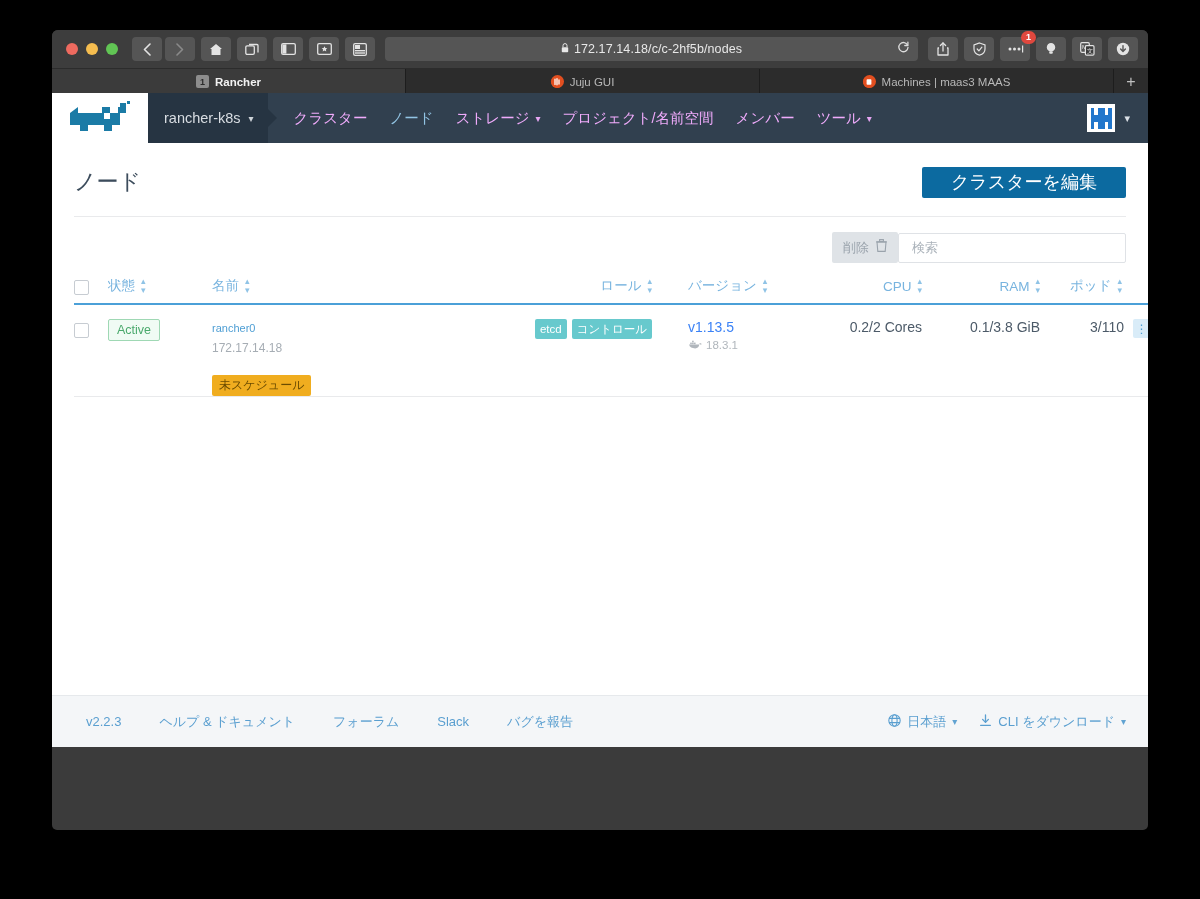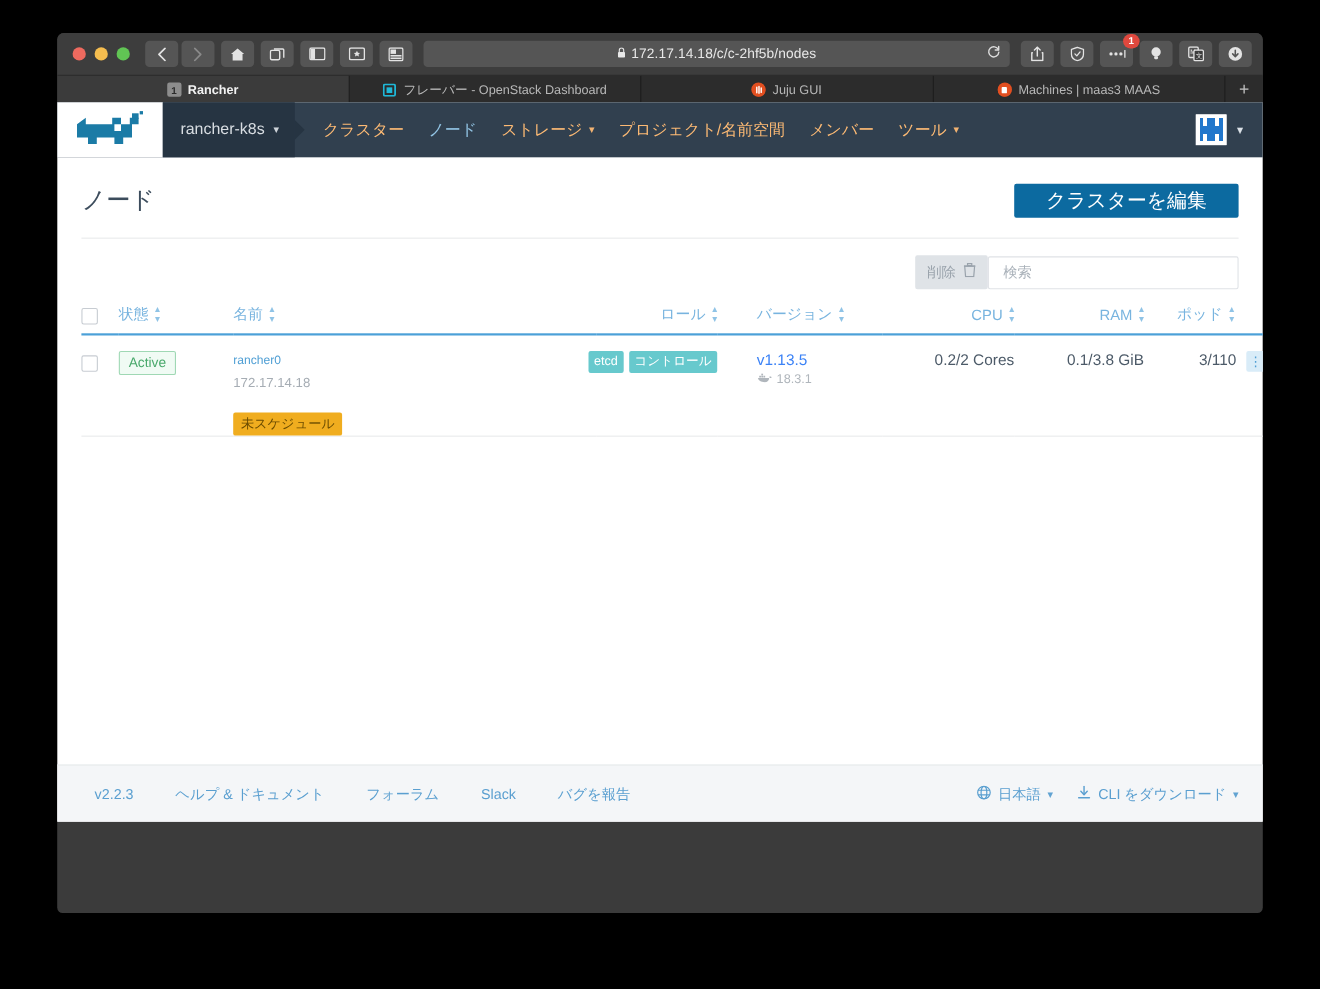--- a/index.html
+++ b/index.html
@@ -164,21 +164,21 @@
     border-bottom: 9px solid transparent;
     border-left: 9px solid #263442;
   }
   .navlinks {
     display: flex; align-items: center;
     gap: 22px;
     padding-left: 26px;
     flex: 1 1 auto;
   }
   .navlink {
-    color: #fdba74;
+    color: #f0abfc;
     font-size: 14.5px;
     display: flex; align-items: center; gap: 6px;
     white-space: nowrap;
   }
   .navlink.active { color: #92c4e4; }
   .caret { font-size: 10px; opacity: .95; }
   .nav-right {
     display: flex; align-items: center;
     padding-right: 18px;
     gap: 9px;
@@ -509,29 +509,20 @@
               <path d="M7 3.6 L7 9.2 M4.6 7 L7 9.5 L9.4 7" fill="none" stroke="#555555" stroke-width="1.4" stroke-linecap="round" stroke-linejoin="round"></path>
             </svg>
         </div>
       </div>
     </div>
 
     <div class="tabstrip">
       <div class="tab active">
         <span class="tabfav fav-num">1</span>
         <span>Rancher</span>
-      </div>
-      <div class="tab">
-        <span class="tabfav fav-os">
-          <svg width="12" height="12" viewBox="0 0 12 12">
-              <rect x="0.8" y="0.8" width="10.4" height="10.4" rx="1.2" fill="none" stroke="#1fb8d8" stroke-width="1.6"></rect>
-              <rect x="3.4" y="3.4" width="5.2" height="5.2" fill="#1fb8d8"></rect>
-            </svg>
-        </span>
-        <span>フレーバー - OpenStack Dashboard</span>
       </div>
       <div class="tab">
         <span class="tabfav fav-juju">
           <svg width="12" height="12" viewBox="0 0 12 12">
               <circle cx="6" cy="6" r="6" fill="#e24f20"></circle>
               <path d="M4 3.2 L4 8.4 M6 2.6 L6 8.8 M8 4 L8 8" stroke="#fff" stroke-width="1.3" stroke-linecap="round"></path>
             </svg>
         </span>
         <span>Juju GUI</span>
       </div>

